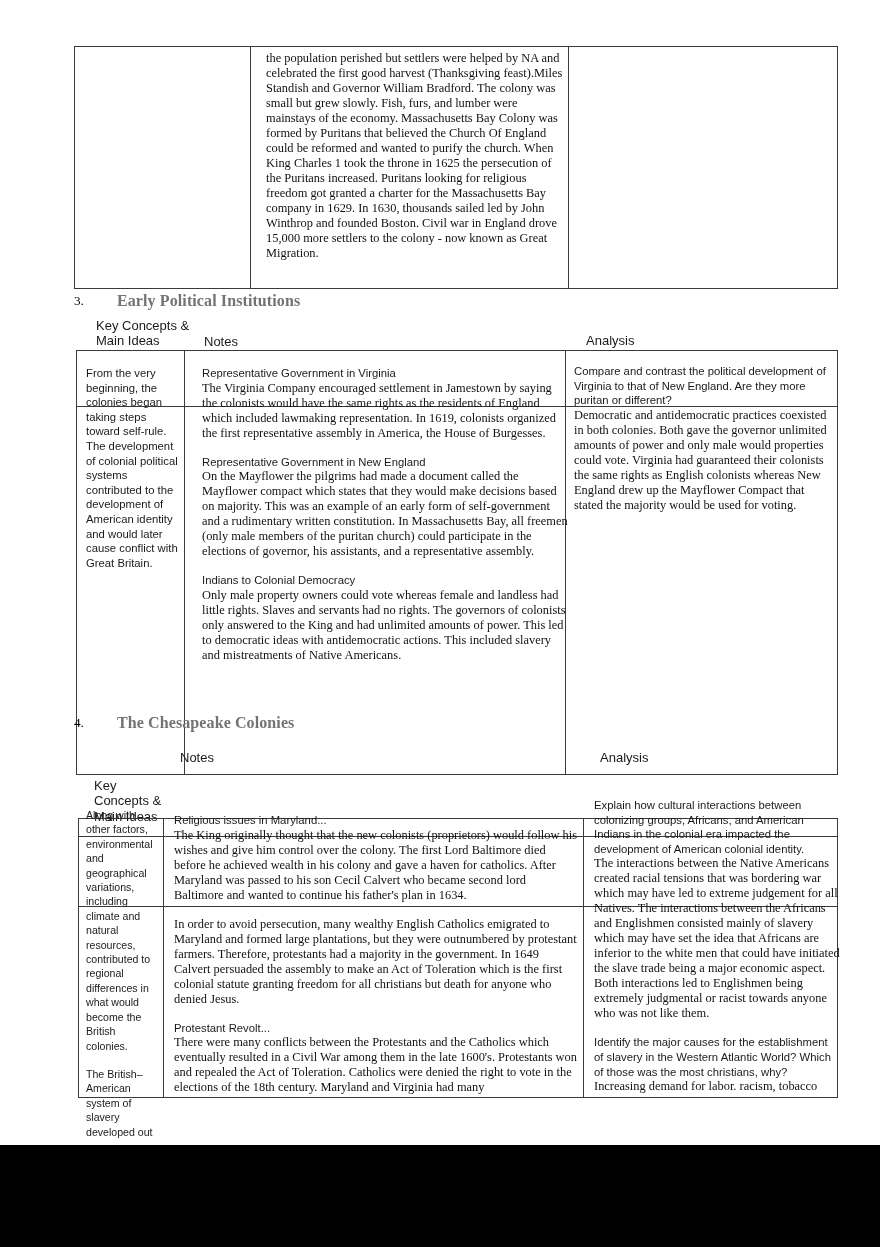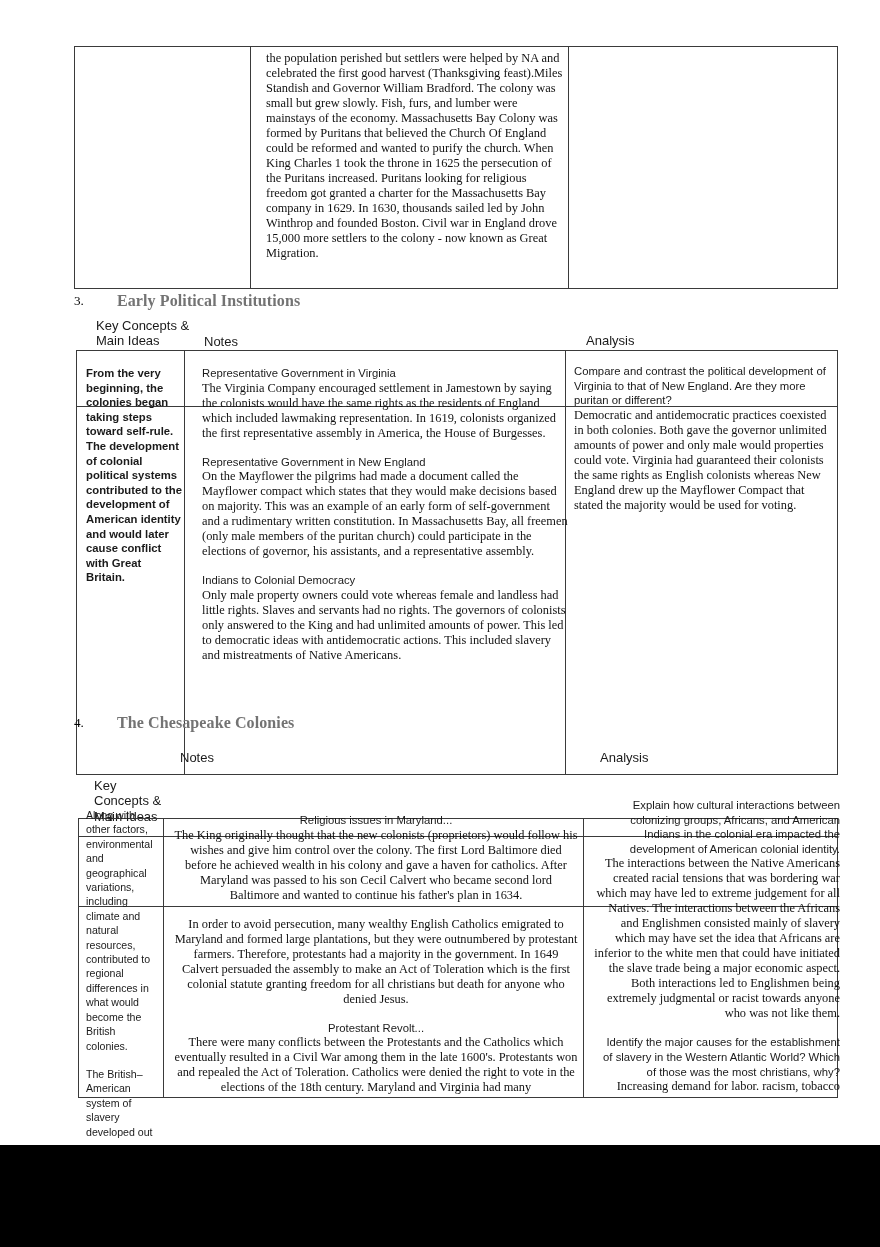--- a/index.html
+++ b/index.html
@@ -121,21 +121,21 @@
   </div>
   <div class="abs colhead" style="left:204px; top:334px;">Notes</div>
   <div class="abs colhead" style="left:586px; top:333px;">Analysis</div>
 
   <div class="frame" style="left:76px; top:350px; width:762px; height:425px;"></div>
   <div class="vline" style="left:184px; top:350px; height:425px;"></div>
   <div class="vline" style="left:565px; top:350px; height:425px;"></div>
 
   <div class="hline" style="left:76px; top:406px; width:762px;"></div>
 
-  <div class="abs sans" style="left:86px; top:366px; width:96px;font-weight:bold;">
+  <div class="abs sans" style="left:86px; top:366px; width:96px;">
     <p>From the very beginning, the colonies began taking steps toward self-rule. The development of colonial political systems contributed to the development of American identity and would later cause conflict with Great Britain.</p>
   </div>
 
   <div class="abs" style="left:202px; top:366px; width:366px;">
     <p class="sans">Representative Government in Virginia</p>
     <p class="serif">The Virginia Company encouraged settlement in Jamestown by saying the colonists would have the same rights as the residents of England which included lawmaking representation. In 1619, colonists organized the first representative assembly in America, the House of Burgesses.</p>
     <div class="gap"></div>
     <p class="sans">Representative Government in New England</p>
     <p class="serif">On the Mayflower the pilgrims had made a document called the Mayflower compact which states that they would make decisions based on majority. This was an example of an early form of self-government and a rudimentary written constitution. In Massachusetts Bay, all freemen (only male members of the puritan church) could participate in the elections of governor, his assistants, and a representative assembly.</p>
     <div class="gap"></div>
@@ -165,31 +165,31 @@
 
   <div class="hline" style="left:78px; top:836px; width:760px;"></div>
   <div class="hline" style="left:78px; top:906px; width:760px;"></div>
 
   <div class="abs sans-sm" style="left:86px; top:808px; width:74px;">
     <p>Along with other factors, environmental and geographical variations, including climate and natural resources, contributed to regional differences in what would become the British colonies.</p>
     <div class="gap"></div>
     <p>The British–American system of slavery developed out</p>
   </div>
 
-  <div class="abs" style="left:174px; top:813px; width:404px;text-align:center;">
+  <div class="abs" style="left:174px; top:813px; width:404px;">
     <p class="sans">Religious issues in Maryland...</p>
     <p class="serif">The King originally thought that the new colonists (proprietors) would follow his wishes and give him control over the colony. The first Lord Baltimore died before he achieved wealth in his colony and gave a haven for catholics. After Maryland was passed to his son Cecil Calvert who became second lord Baltimore and wanted to continue his father's plan in 1634.</p>
     <div class="gap"></div>
     <p class="serif">In order to avoid persecution, many wealthy English Catholics emigrated to Maryland and formed large plantations, but they were outnumbered by protestant farmers. Therefore, protestants had a majority in the government. In 1649 Calvert persuaded the assembly to make an Act of Toleration which is the first colonial statute granting freedom for all christians but death for anyone who denied Jesus.</p>
     <div class="gap"></div>
     <p class="sans">Protestant Revolt...</p>
     <p class="serif">There were many conflicts between the Protestants and the Catholics which eventually resulted in a Civil War among them in the late 1600's. Protestants won and repealed the Act of Toleration. Catholics were denied the right to vote in the elections of the 18th century. Maryland and Virginia had many</p>
   </div>
 
-  <div class="abs" style="left:594px; top:798px; width:246px;text-align:right;">
+  <div class="abs" style="left:594px; top:798px; width:246px;">
     <p class="sans">Explain how cultural interactions between colonizing groups, Africans, and American Indians in the colonial era impacted the development of American colonial identity.</p>
     <p class="serif">The interactions between the Native Americans created racial tensions that was bordering war which may have led to extreme judgement for all Natives. The interactions between the Africans and Englishmen consisted mainly of slavery which may have set the idea that Africans are inferior to the white men that could have initiated the slave trade being a major economic aspect. Both interactions led to Englishmen being extremely judgmental or racist towards anyone who was not like them.</p>
     <div class="gap"></div>
     <p class="sans">Identify the major causes for the establishment of slavery in the Western Atlantic World? Which of those was the most christians, why?</p>
     <p class="serif">Increasing demand for labor. racism, tobacco</p>
   </div>
 
 </div>
 
 <div id="bottom-band"></div>

